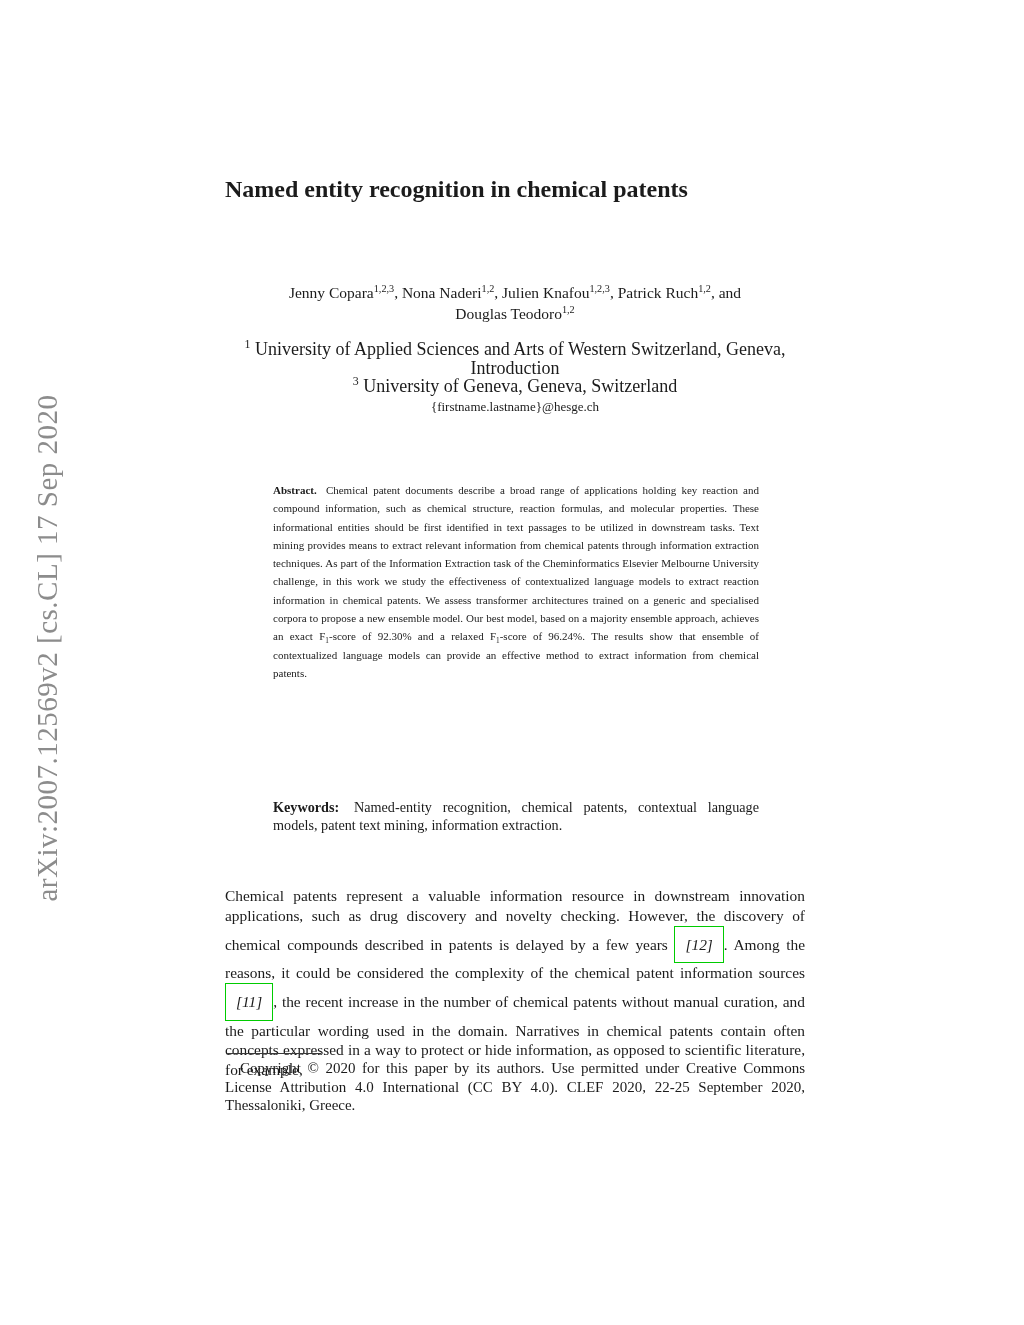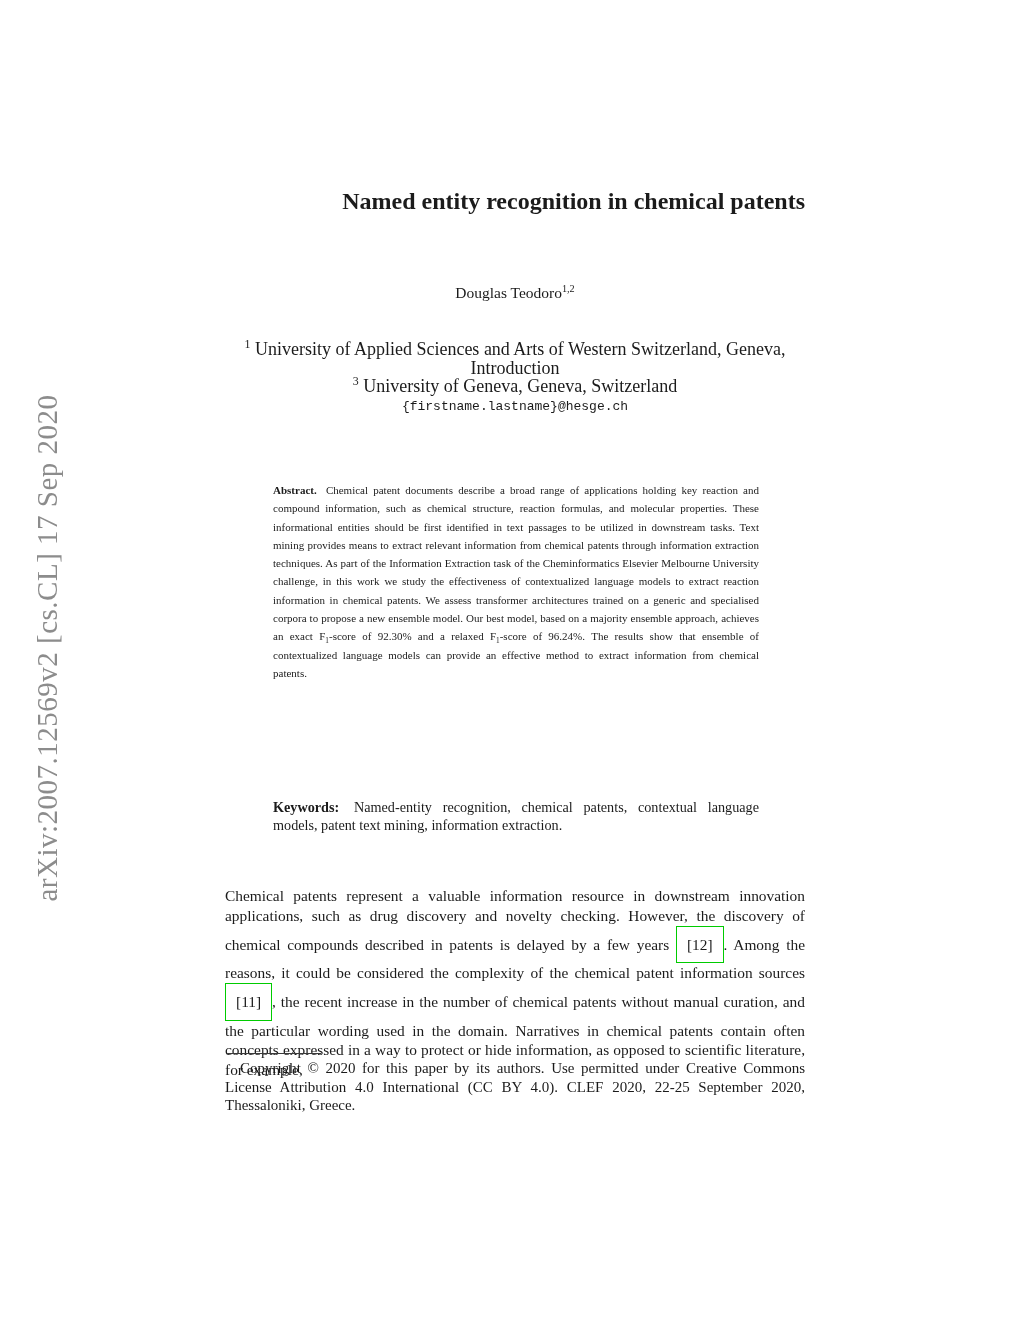--- a/index.html
+++ b/index.html
@@ -20,30 +20,30 @@
     top: 648px;
     transform: translate(-50%, -50%) rotate(-90deg);
     white-space: nowrap;
     font-size: 29px;
     letter-spacing: 0.5px;
     color: #8c8c8c;
   }
 
   .content { position: absolute; left: 225px; top: 0; width: 580px; height: 1325px; }
 
-  .title-block { position: absolute; top: 186px; left: 0; width: 580px; text-align: right; }
+  .title-block { position: absolute; top: 174px; left: 0; width: 580px; text-align: left; }
   .title-line { font-size: 24px; font-weight: bold; line-height: 31px; }
 
   .authors-block { position: absolute; top: 282px; left: 0; width: 580px; text-align: center; }
   .authors-line { font-size: 15.5px; line-height: 21px; }
 
   .affil-block { position: absolute; top: 340px; left: 0; width: 580px; text-align: center; }
   .affil-line { font-size: 18px; line-height: 18.5px; }
   .email-line {
-    font-family: Liberation Mono, monospace;
+    font-family: Liberation Serif, serif;
     font-size: 13px; line-height: 19px; margin-top: 1px;
   }
 
   sup { font-size: 66%; line-height: 0; vertical-align: super; }
   sub { font-size: 66%; line-height: 0; vertical-align: sub; }
 
   .abstract-block {
     position: absolute; top: 481px; left: 48px; width: 486px;
     font-size: 11px; line-height: 18.3px; text-align: justify;
   }
@@ -61,20 +61,21 @@
   .body-block {
     position: absolute; top: 886px; left: 0; width: 580px;
     font-size: 15.4px; line-height: 19.9px; text-align: justify;
   }
 
   .cite {
     border: 1.5px solid #00cc00;
     padding: 10px;
     line-height: 1;
     display: inline-block;
+    font-style: italic;
   }
 
   .footnote-rule {
     position: absolute; top: 1053px; left: 2px; width: 94px;
     border-top: 1.3px solid #3a3a3a;
   }
   .footnote-block {
     position: absolute; top: 1059px; left: 0; width: 580px;
     font-size: 15px; line-height: 18.6px; text-align: justify;
     text-indent: 15px;
@@ -87,20 +88,21 @@
 
   <div class="watermark">arXiv:2007.12569v2  [cs.CL]  17 Sep 2020</div>
 
   <div class="content">
 
     <div class="title-block">
       <div class="title-line">Named entity recognition in chemical patents</div>
     </div>
 
     <div class="authors-block">
+      <div class="authors-line">Jenny Copara<sup>1,2,3</sup>, Nona Naderi<sup>1,2</sup>, Julien Knafou<sup>1,2,3</sup>, Patrick Ruch<sup>1,2</sup>, and</div>
       <div class="authors-line">Douglas Teodoro<sup>1,2</sup></div>
     </div>
 
     <div class="affil-block">
       <div class="affil-line"><sup>1</sup> University of Applied Sciences and Arts of Western Switzerland, Geneva,</div>
       <div class="affil-line">Introduction</div>
       <div class="affil-line"><sup>3</sup> University of Geneva, Geneva, Switzerland</div>
       <div class="email-line">{firstname.lastname}@hesge.ch</div>
     </div>
 

